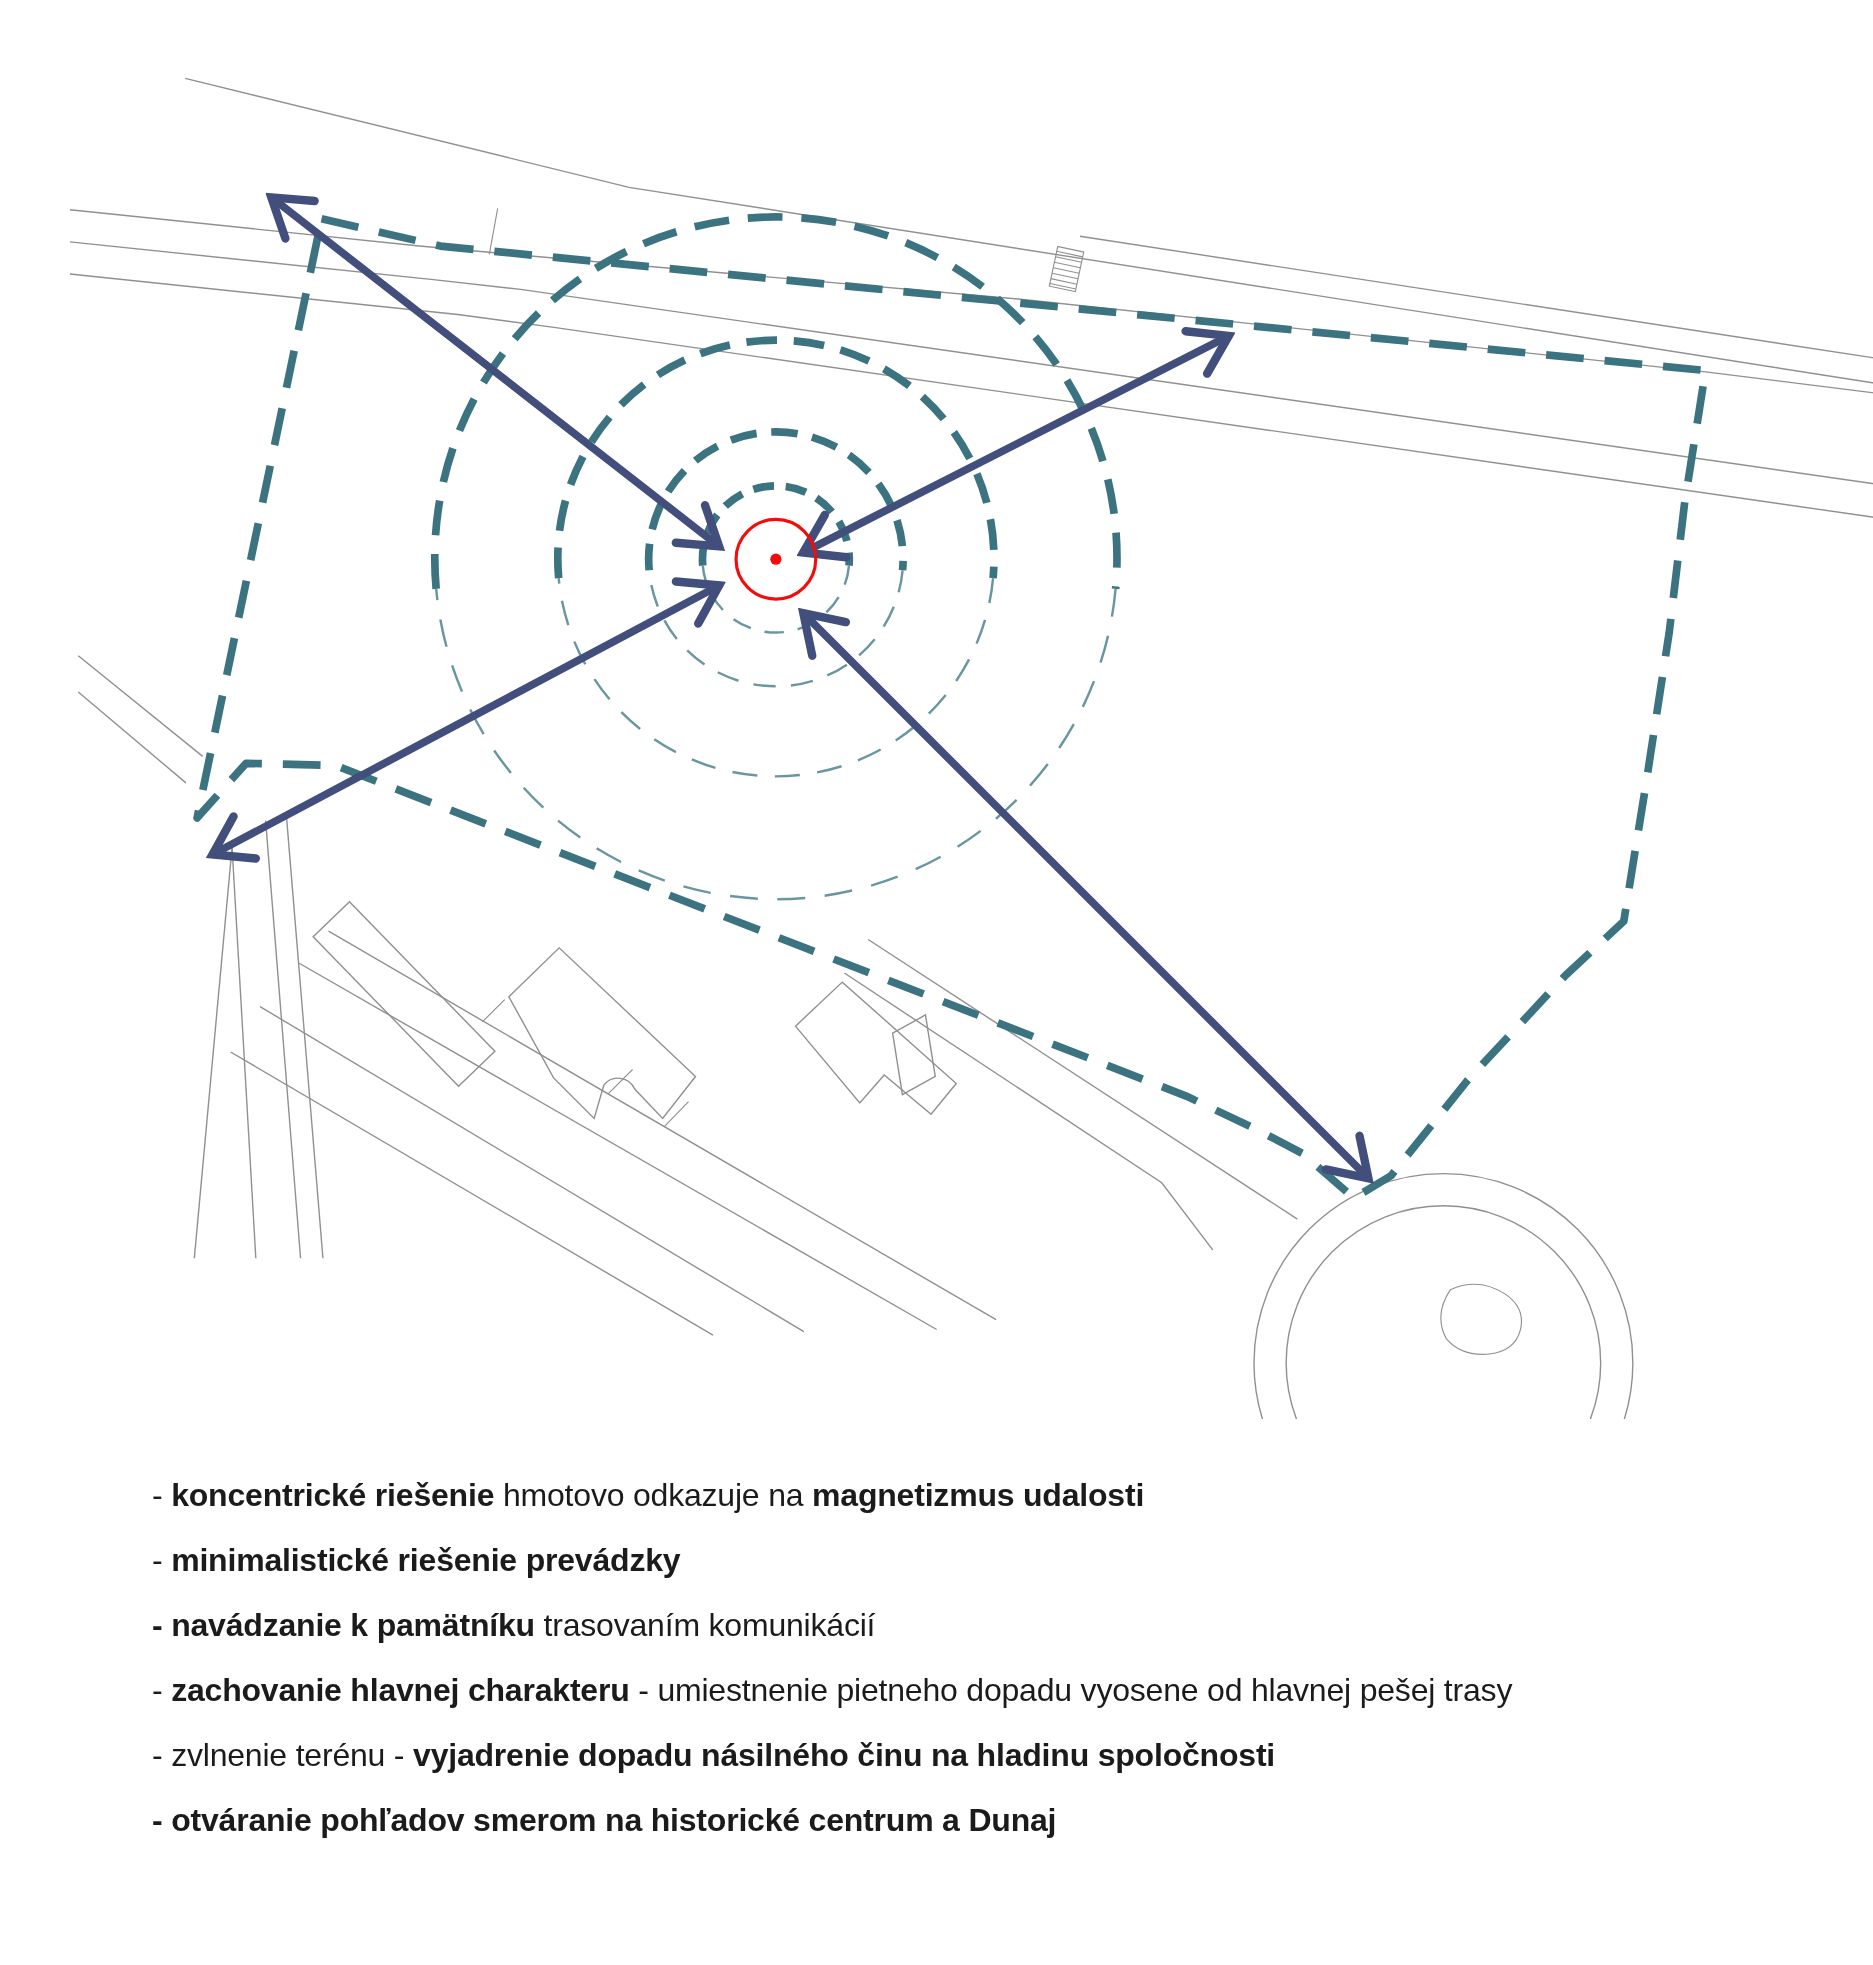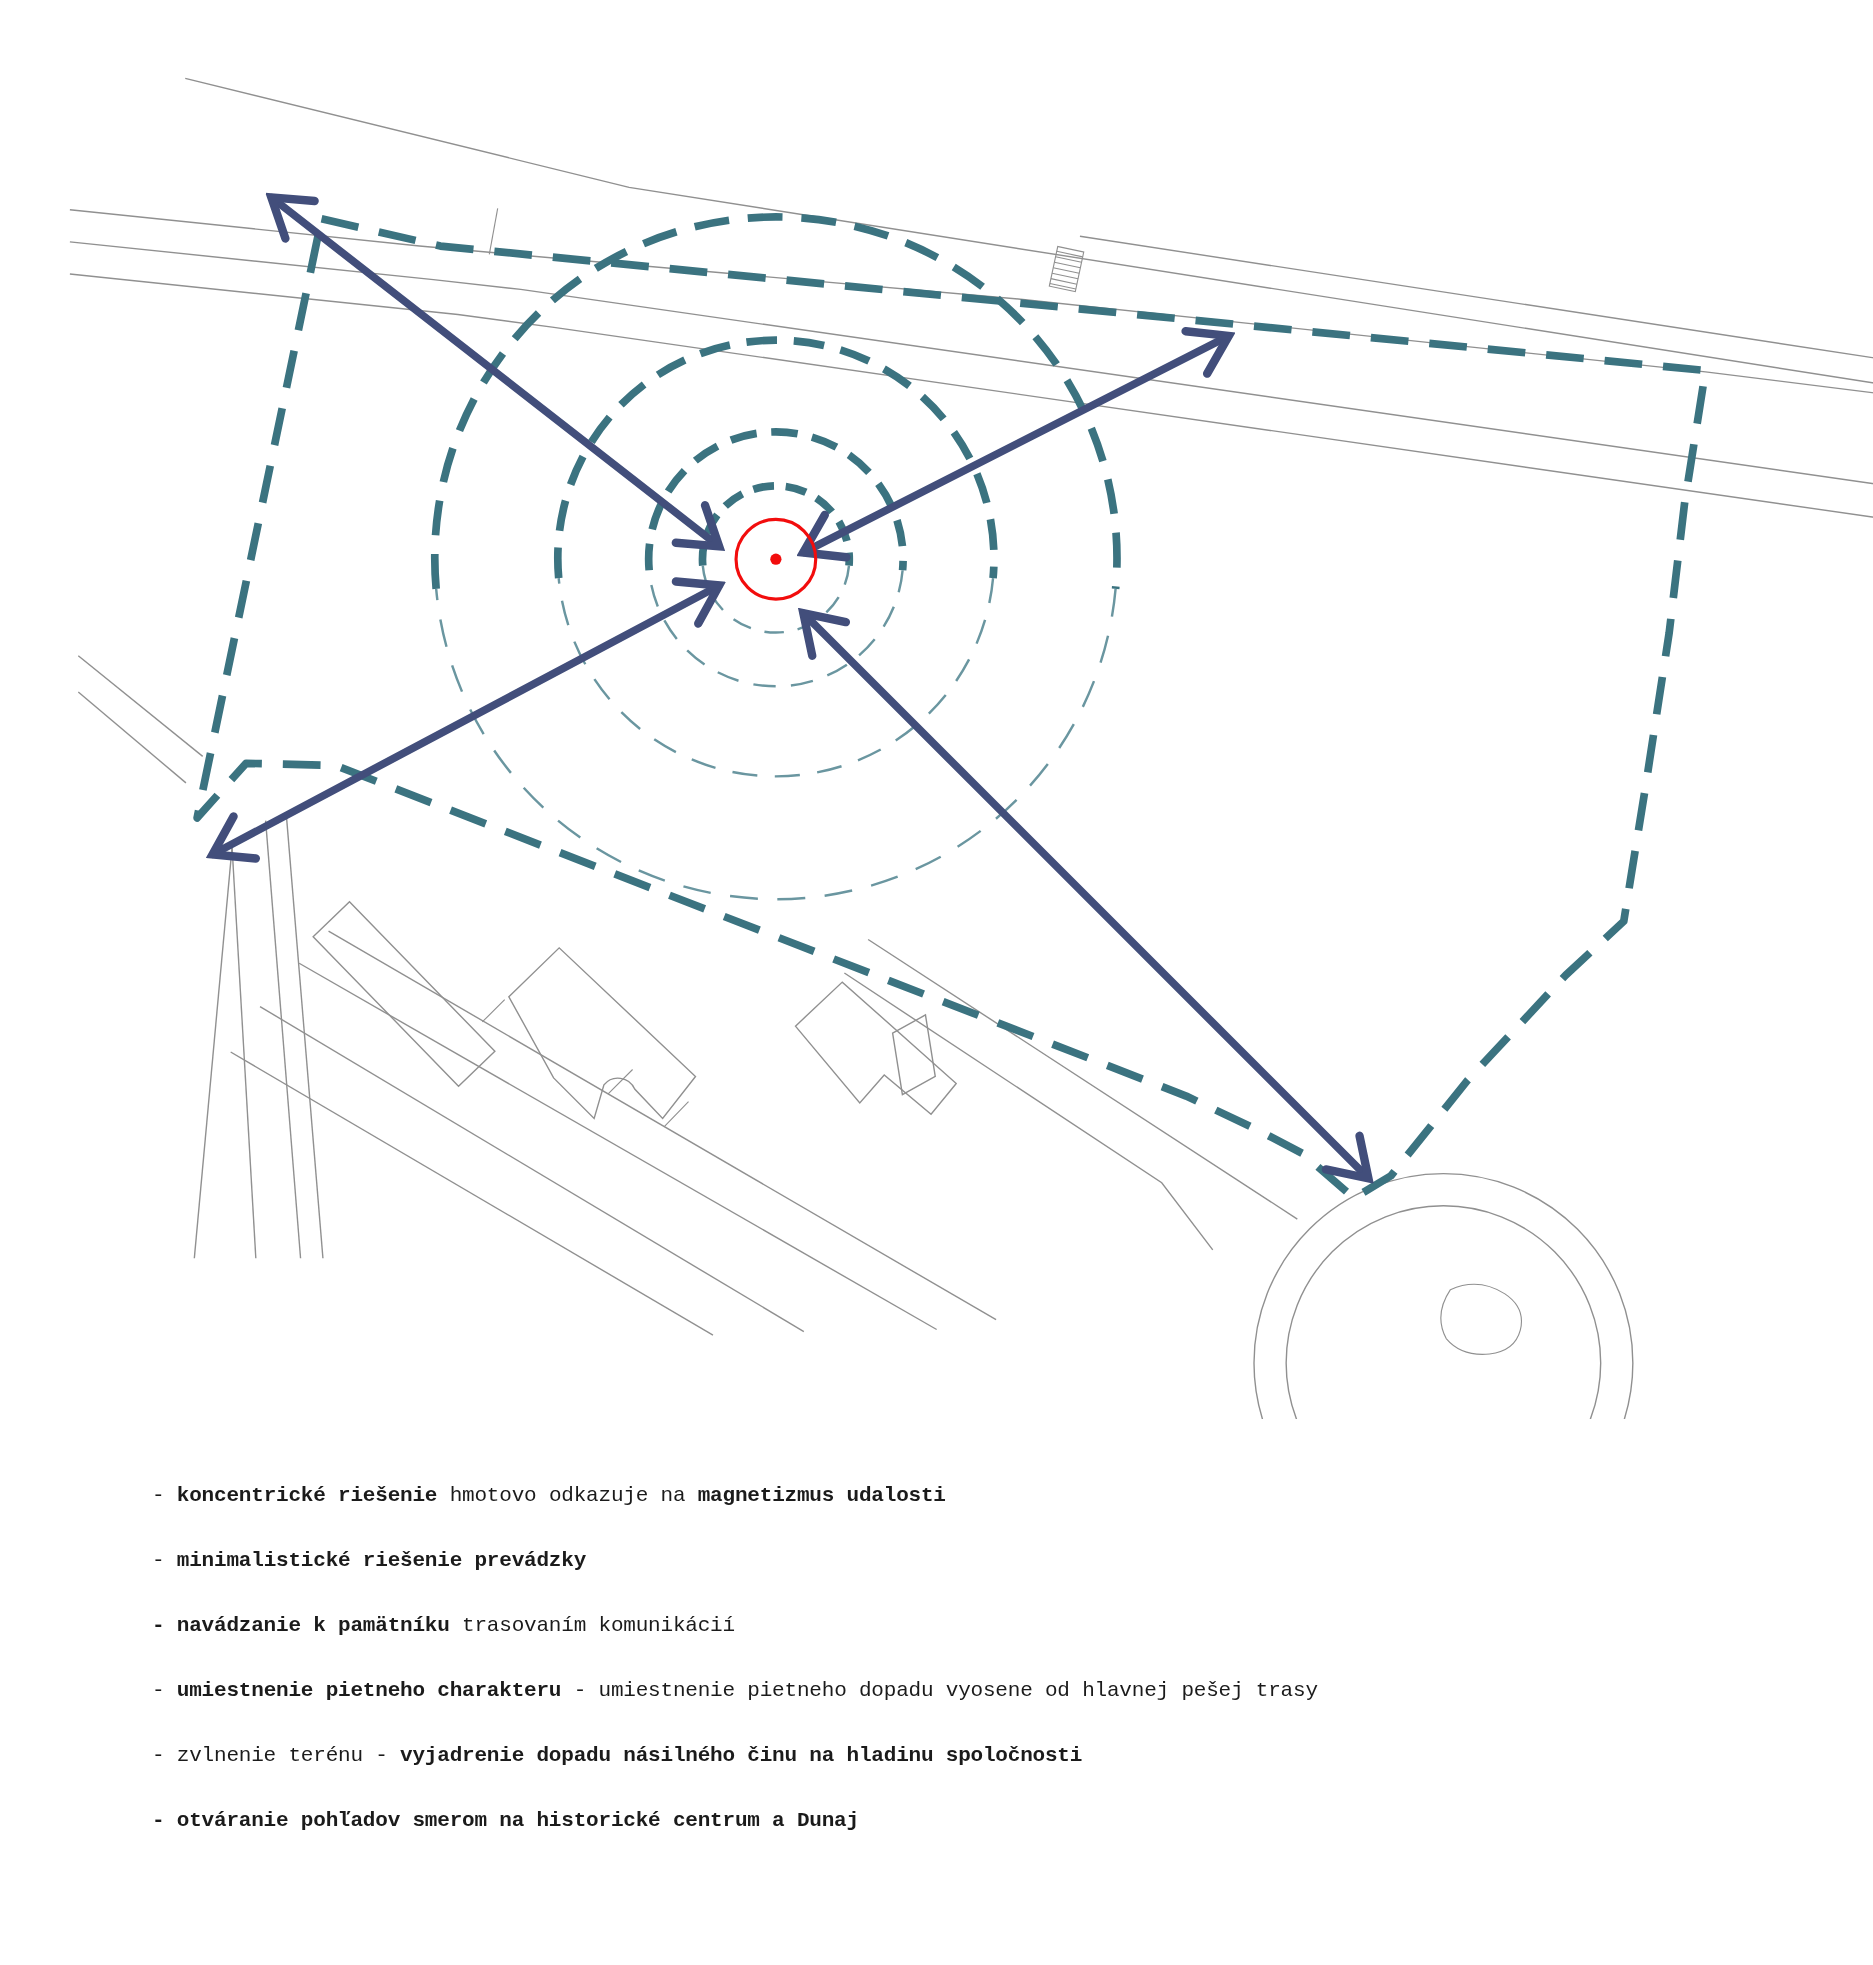--- a/index.html
+++ b/index.html
@@ -11,21 +11,21 @@
   .gray-thin{stroke:var(--map-gray,#909090);stroke-width:1.6;fill:none;}
   .boundary{stroke:var(--boundary-teal,#3b7380);stroke-width:11;fill:none;
             stroke-dasharray:54 30;stroke-linejoin:round;}
   .ring-top{stroke:var(--boundary-teal,#3b7380);stroke-width:11;fill:none;stroke-linecap:butt;}
   .ring-bot{stroke:var(--ring-teal-light,#6a96a0);stroke-width:3.5;fill:none;}
   .axis{stroke:var(--axis-navy,#424e7b);stroke-width:11;fill:none;stroke-linecap:round;}
   .memorial{stroke:var(--memorial-red,#f20d0d);stroke-width:4.5;fill:none;}
   .memorial-dot{fill:var(--memorial-red,#f20d0d);}
 
   .notes{position:absolute;left:152px;top:1480px;width:1607px;color:#1b1b1b;}
-  .note{font-size:21px;line-height:31px;margin:0 0 34px 0;letter-spacing:-0.2px;white-space:nowrap;font-family:Liberation Mono, monospace;}
+  .note{font-size:32px;line-height:31px;margin:0 0 34px 0;letter-spacing:-0.2px;white-space:nowrap;}
   .note .b{font-weight:700;}
   .note .r{font-weight:400;}
 </style>
 </head>
 <body>
 
 <svg id="map" width="1874" height="1419" viewBox="0 0 2681 2030">
   <defs>
     <marker id="ah" viewBox="-70 -50 80 100" refX="-1" refY="0" markerWidth="80" markerHeight="100" markerUnits="userSpaceOnUse" orient="auto-start-reverse">
       <path d="M-52,-34 L0,0 L-52,34" fill="none" stroke="var(--axis-navy,#424e7b)" stroke-width="12" stroke-linecap="round"></path>
@@ -101,17 +101,17 @@
   <g>
     <circle class="memorial" cx="1110" cy="800" r="57"></circle>
     <circle class="memorial-dot" cx="1110" cy="800" r="8"></circle>
   </g>
 </svg>
 
 <div class="notes">
   <p class="note"><span class="r">- </span><span class="b">koncentrické riešenie</span><span class="r"> hmotovo odkazuje na </span><span class="b">magnetizmus udalosti</span></p>
   <p class="note"><span class="r">- </span><span class="b">minimalistické riešenie prevádzky</span></p>
   <p class="note"><span class="b">- navádzanie k pamätníku</span><span class="r"> trasovaním komunikácií</span></p>
-  <p class="note"><span class="r">- </span><span class="b">umiestnenie pietneho charakteru</span><span class="r"> - umiestnenie pietneho dopadu vyosene od hlavnej pešej trasy</span></p>
+  <p class="note"><span class="r">- </span><span class="b">zachovanie hlavnej charakteru</span><span class="r"> - umiestnenie pietneho dopadu vyosene od hlavnej pešej trasy</span></p>
   <p class="note"><span class="r">- zvlnenie terénu - </span><span class="b">vyjadrenie dopadu násilného činu na hladinu spoločnosti</span></p>
   <p class="note"><span class="b">- otváranie pohľadov smerom na historické centrum a Dunaj</span></p>
 </div>
 
 
 </body></html>

